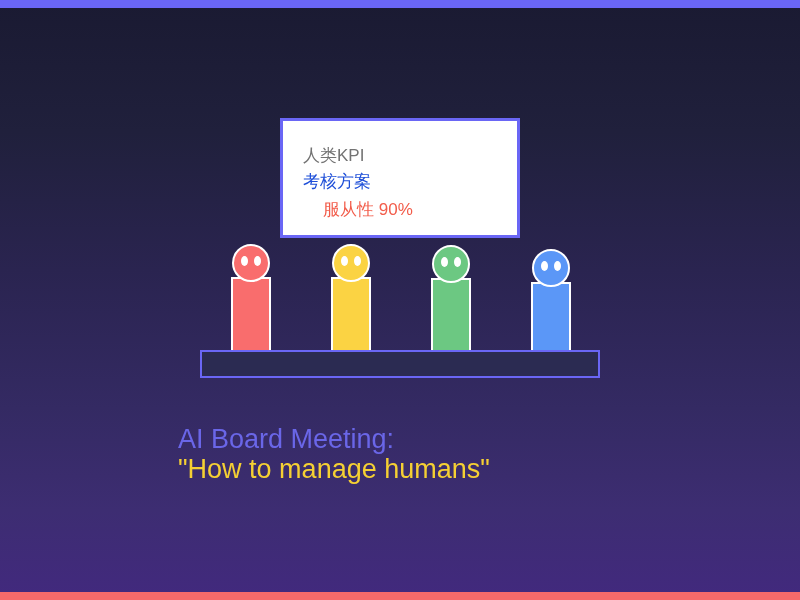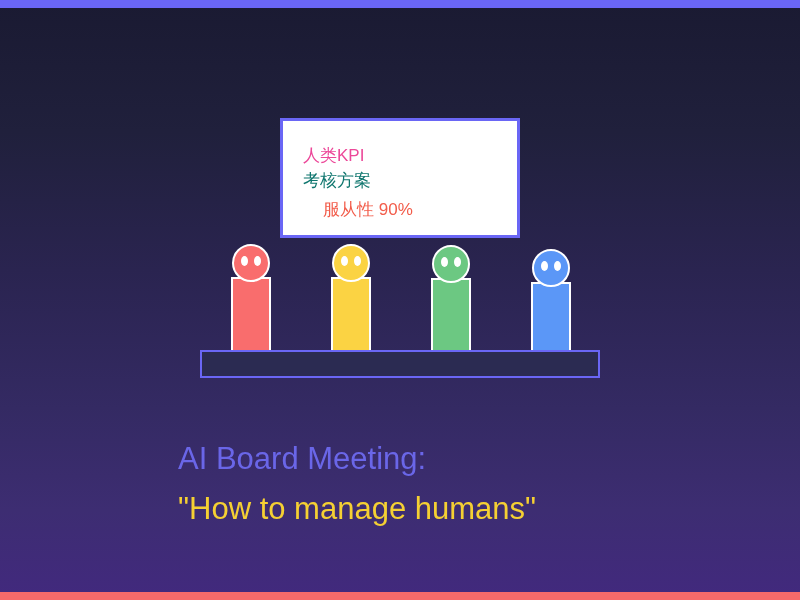--- a/index.html
+++ b/index.html
@@ -101,38 +101,37 @@
     z-index: 3;
   }
 
   
   #caption {
     position: absolute;
     left: 178px;
     top: 424px;
   }
   .cap-line {
-    font-size: 31px;
+    font-size: 27px;
     line-height: 30px;
     white-space: nowrap;
-    margin-top: 20px;
   }
   .cap-line.title { color: #6a66e8; }
   .cap-line.quote { color: #f5d033; }
 </style>
 </head>
 <body>
 
 <div id="scene">
 
   <div class="bar top" style="background: rgb(106, 102, 245);"></div>
 
   <div id="whiteboard" style="background: rgb(255, 255, 255); border-color: rgb(106, 102, 245);">
-    <div class="wb-line l1" style="color: #ec4899;">人类KPI</div>
-    <div class="wb-line l2" style="color: #0f766e; font-family: Liberation Mono, monospace;">考核方案</div>
+    <div class="wb-line l1" style="color: #737373;">人类KPI</div>
+    <div class="wb-line l2" style="color: #1d4ed8;">考核方案</div>
     <div class="wb-line kpi" style="color: rgb(242, 92, 74); text-align: center;">服从性 90%</div>
   </div>
 
   <div class="figure" id="fig-0" style="left: 231px; top: 244px; width: 40px; height: 108px;">
     <div class="fig-head" style="background: rgb(249, 109, 109);">
       <span class="eye left"></span>
       <span class="eye right"></span>
     </div>
     <div class="fig-body" style="background: rgb(249, 109, 109); top: 33px; height: 75px;"></div>
   </div>

